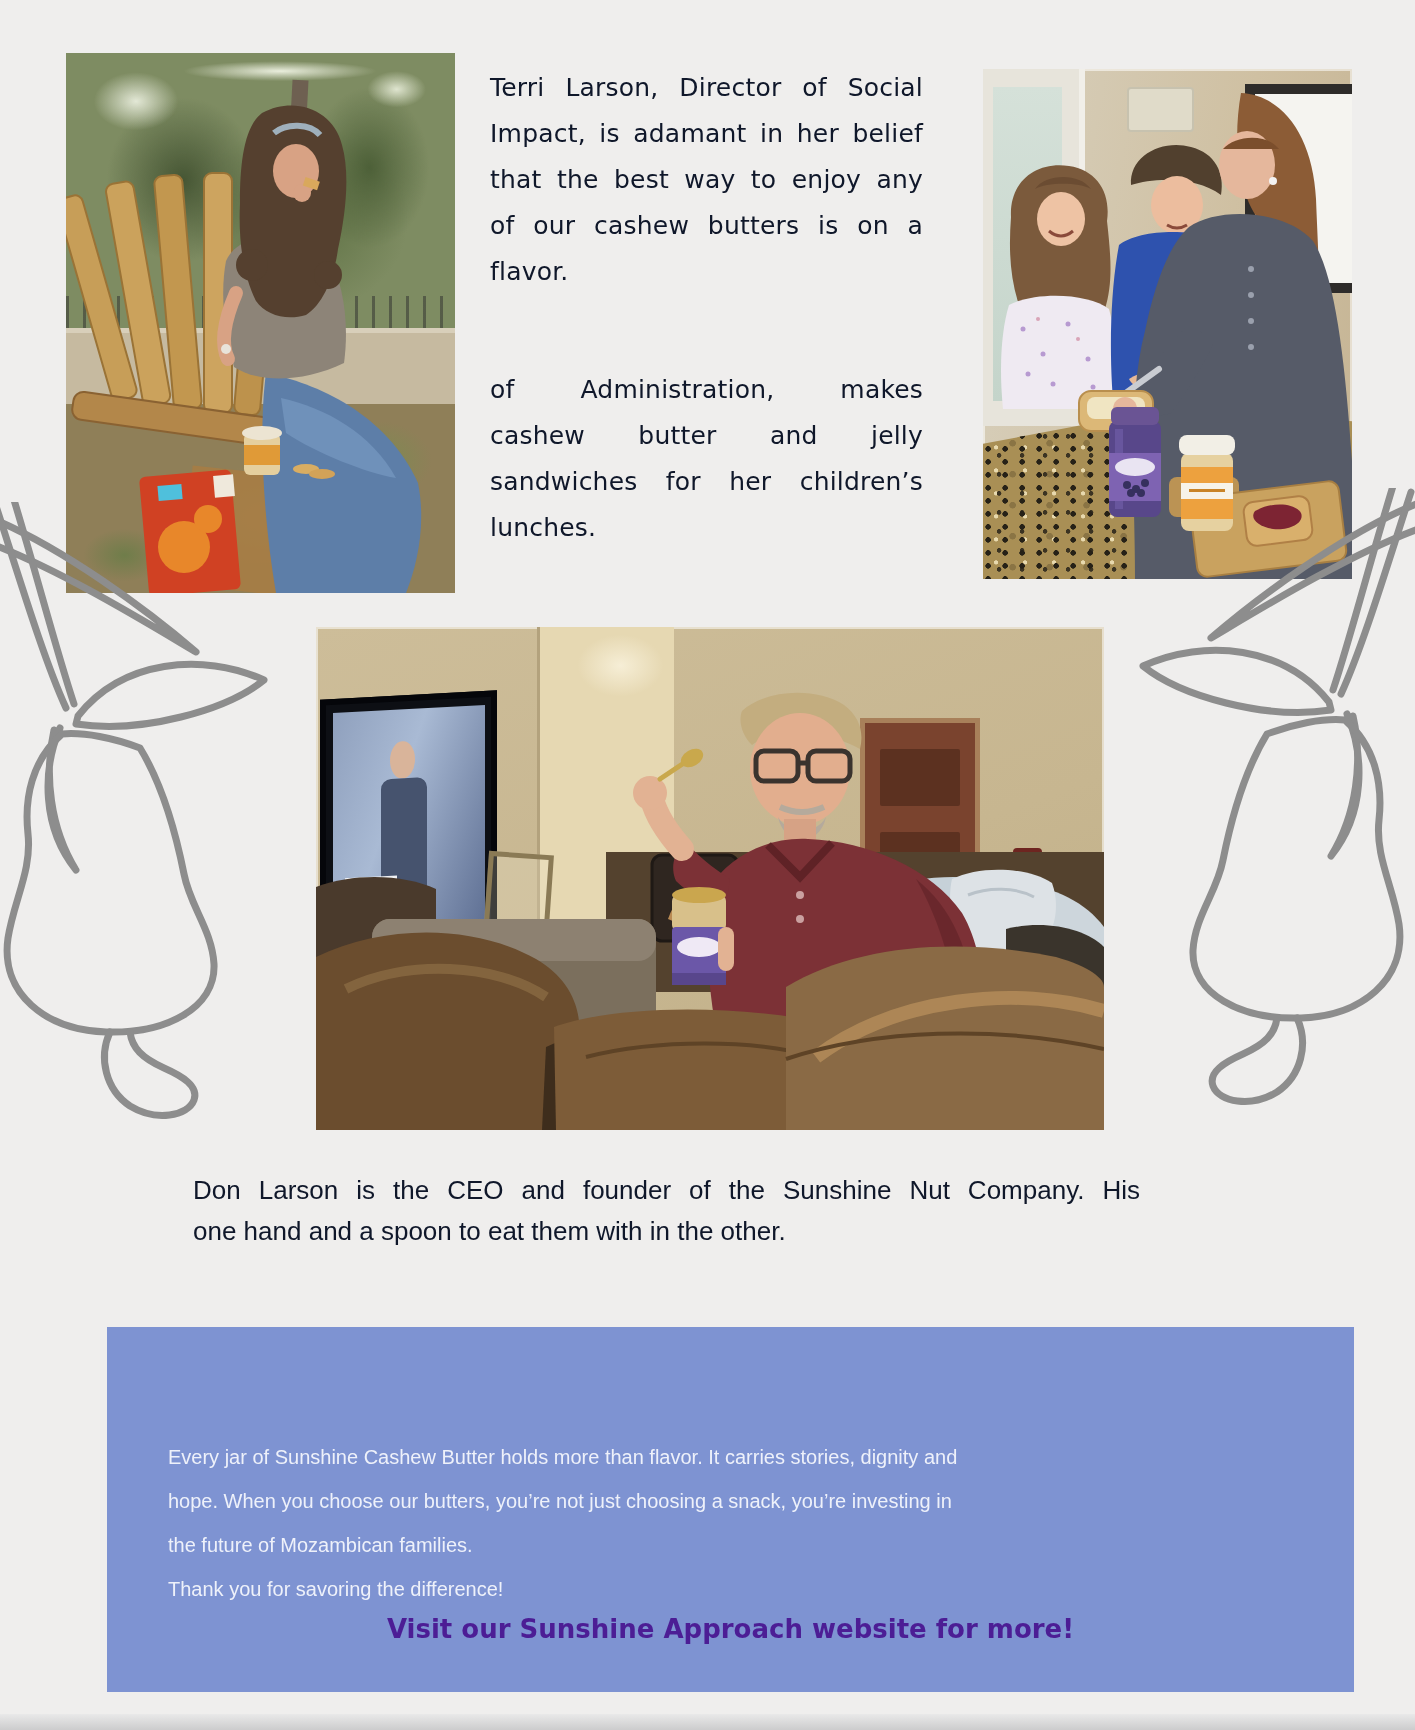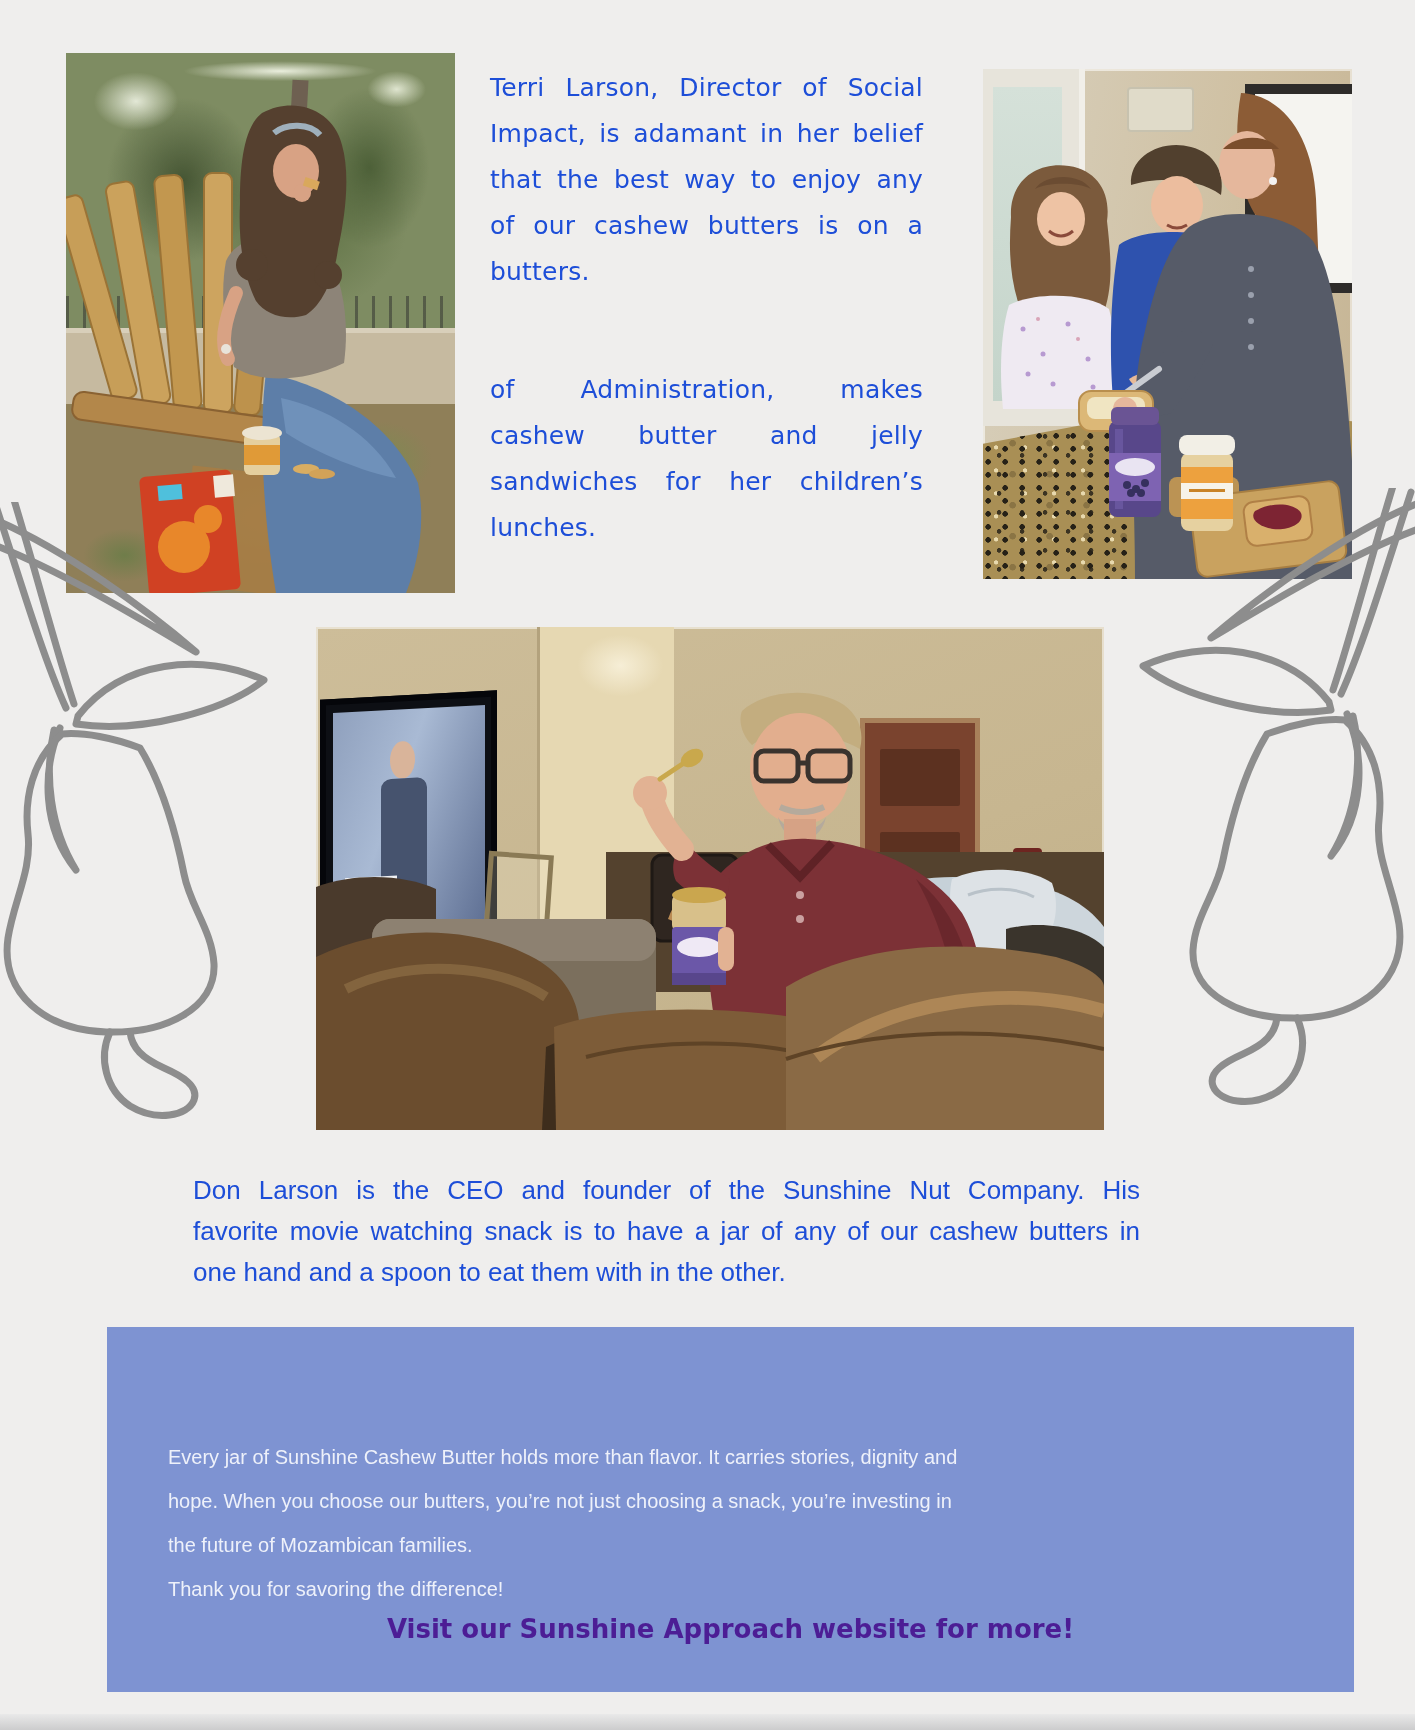--- a/index.html
+++ b/index.html
@@ -67,21 +67,21 @@
   .p3-cabinet{position:absolute;left:84%;top:57%;width:9%;height:19%;background:#1b191c;}
   .p3-cab-led{position:absolute;top:22%;width:5px;height:5px;border-radius:50%;background:#e03a3a;}
   .p3-bottle{position:absolute;left:88.5%;top:44%;width:3.6%;height:14%;background:#6e2520;border-radius:4px;}
 
   
   .cashew{position:absolute;width:300px;height:620px;}
   #cashew-left{left:-8px;top:502px;}
   #cashew-right{left:1115px;top:488px;transform:scaleX(-1);}
 
   
-  .para{position:absolute;color:#1d4ed8;}
+  .para{position:absolute;color:#0f172a;}
   .jl{text-align:justify;text-align-last:justify;}
   .jl-last{text-align:justify;text-align-last:left;}
   #para-terri,#para-cassie{left:490px;width:433px;font-size:25px;line-height:46px;letter-spacing:.2px;}
   #para-terri{top:65px;}
   #para-cassie{top:367px;}
   #caption-don{left:193px;top:1170px;width:947px;font-size:26px;line-height:41px;
     font-family:"Liberation Sans",sans-serif;}
 
   
   .banner{position:absolute;left:107px;top:1327px;width:1247px;height:365px;background:#7e93d2;}
@@ -146,21 +146,21 @@
         <ellipse cx="256" cy="421" rx="13" ry="5" fill="#d2a258"></ellipse>
       </g>
     </svg>
   </div>
 
   <div class="para" id="para-terri">
     <div class="jl">Terri Larson, Director of Social</div>
     <div class="jl">Impact, is adamant in her belief</div>
     <div class="jl">that the best way to enjoy any</div>
     <div class="jl">of our cashew butters is on a</div>
-    <div class="jl-last">butters.</div>
+    <div class="jl-last">flavor.</div>
   </div>
 
   <div class="para" id="para-cassie">
     <div class="jl">of Administration, makes</div>
     <div class="jl">cashew butter and jelly</div>
     <div class="jl">sandwiches for her children’s</div>
     <div class="jl-last">lunches.</div>
   </div>
 
   <div class="photo" id="photo-cassie" role="img" aria-label="Cassie Coleman spreading cashew butter on bread at a granite kitchen counter while her two children watch, jelly jar and cashew butter jar on a cutting board">
@@ -349,21 +349,20 @@
         <path d="M 270 430 C 340 412 440 412 500 430" stroke="#5e4326" stroke-width="4" fill="none"></path>
         <path d="M 470 360 C 540 318 640 310 740 330 C 775 340 788 352 788 360 L 788 503 L 470 503 Z" fill="#8a6a45"></path>
         <path d="M 500 430 C 580 370 700 358 788 384" stroke="#b08a58" stroke-width="14" fill="none" opacity=".9"></path>
         <path d="M 470 432 C 560 402 680 398 788 422" stroke="#5e4326" stroke-width="4" fill="none"></path>
       </g>
     </svg>
   </div>
 
   <div class="para" id="caption-don">
     <div class="jl">Don Larson is the CEO and founder of the Sunshine Nut Company. His</div>
-    <div class="jl">favorite movie watching snack is to have a jar of any of our cashew butters in</div>
     <div class="jl-last">one hand and a spoon to eat them with in the other.</div>
   </div>
 
   <div class="banner">
     <div class="banner-body">
       <div>Every jar of Sunshine Cashew Butter holds more than flavor. It carries stories, dignity and</div>
       <div>hope. When you choose our butters, you’re not just choosing a snack, you’re investing in</div>
       <div>the future of Mozambican families.</div>
       <div>Thank you for savoring the difference!</div>
     </div>

